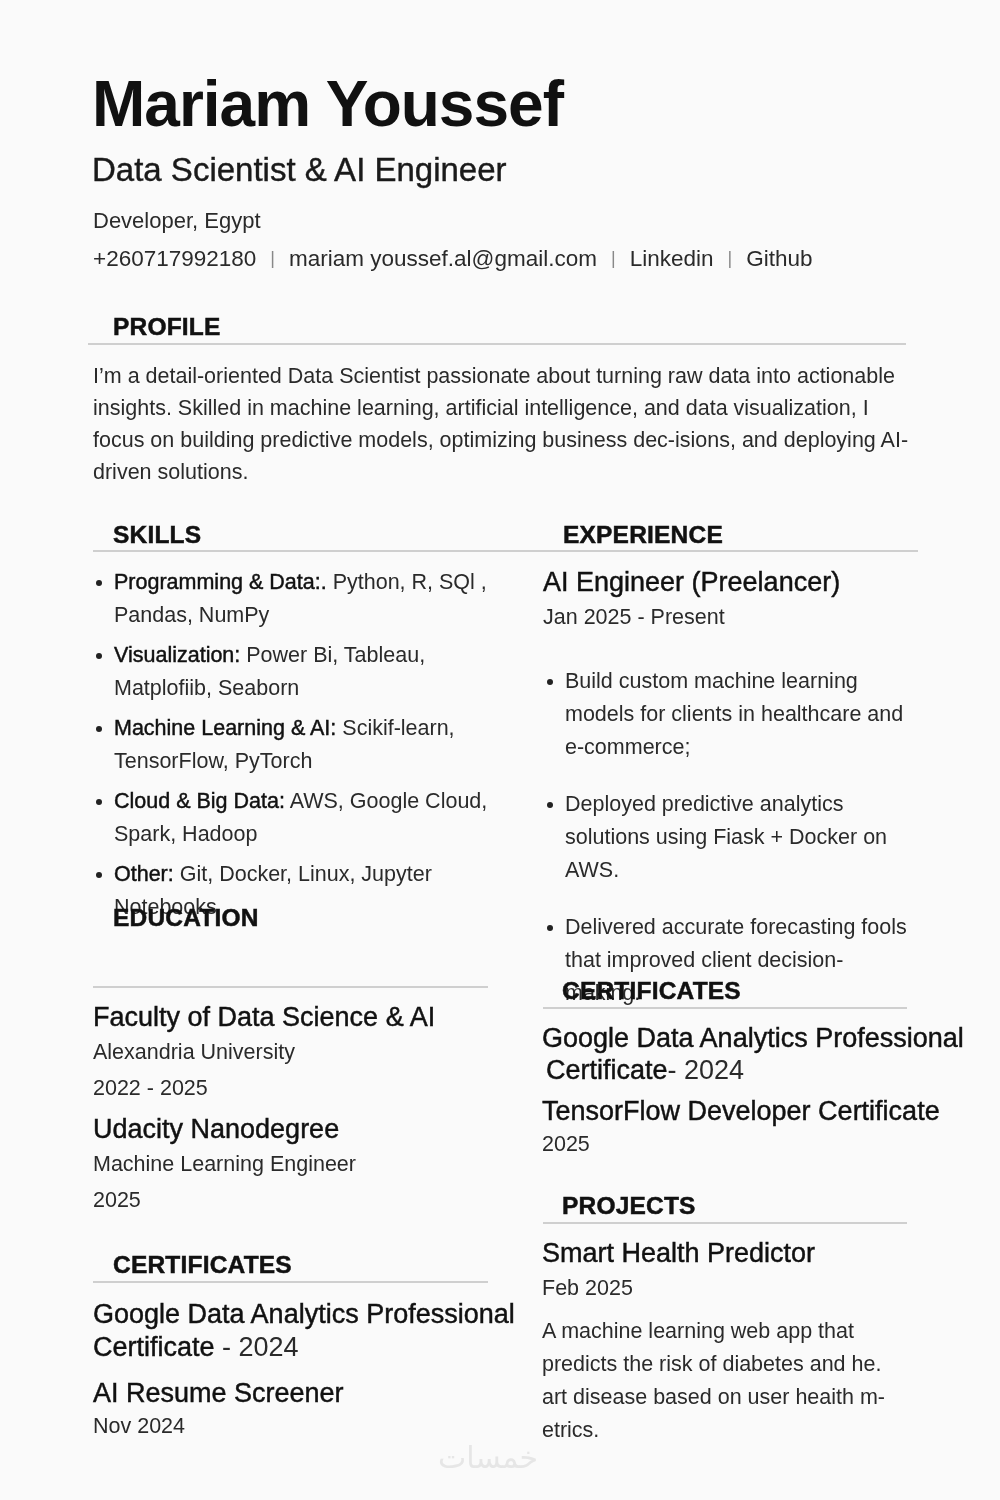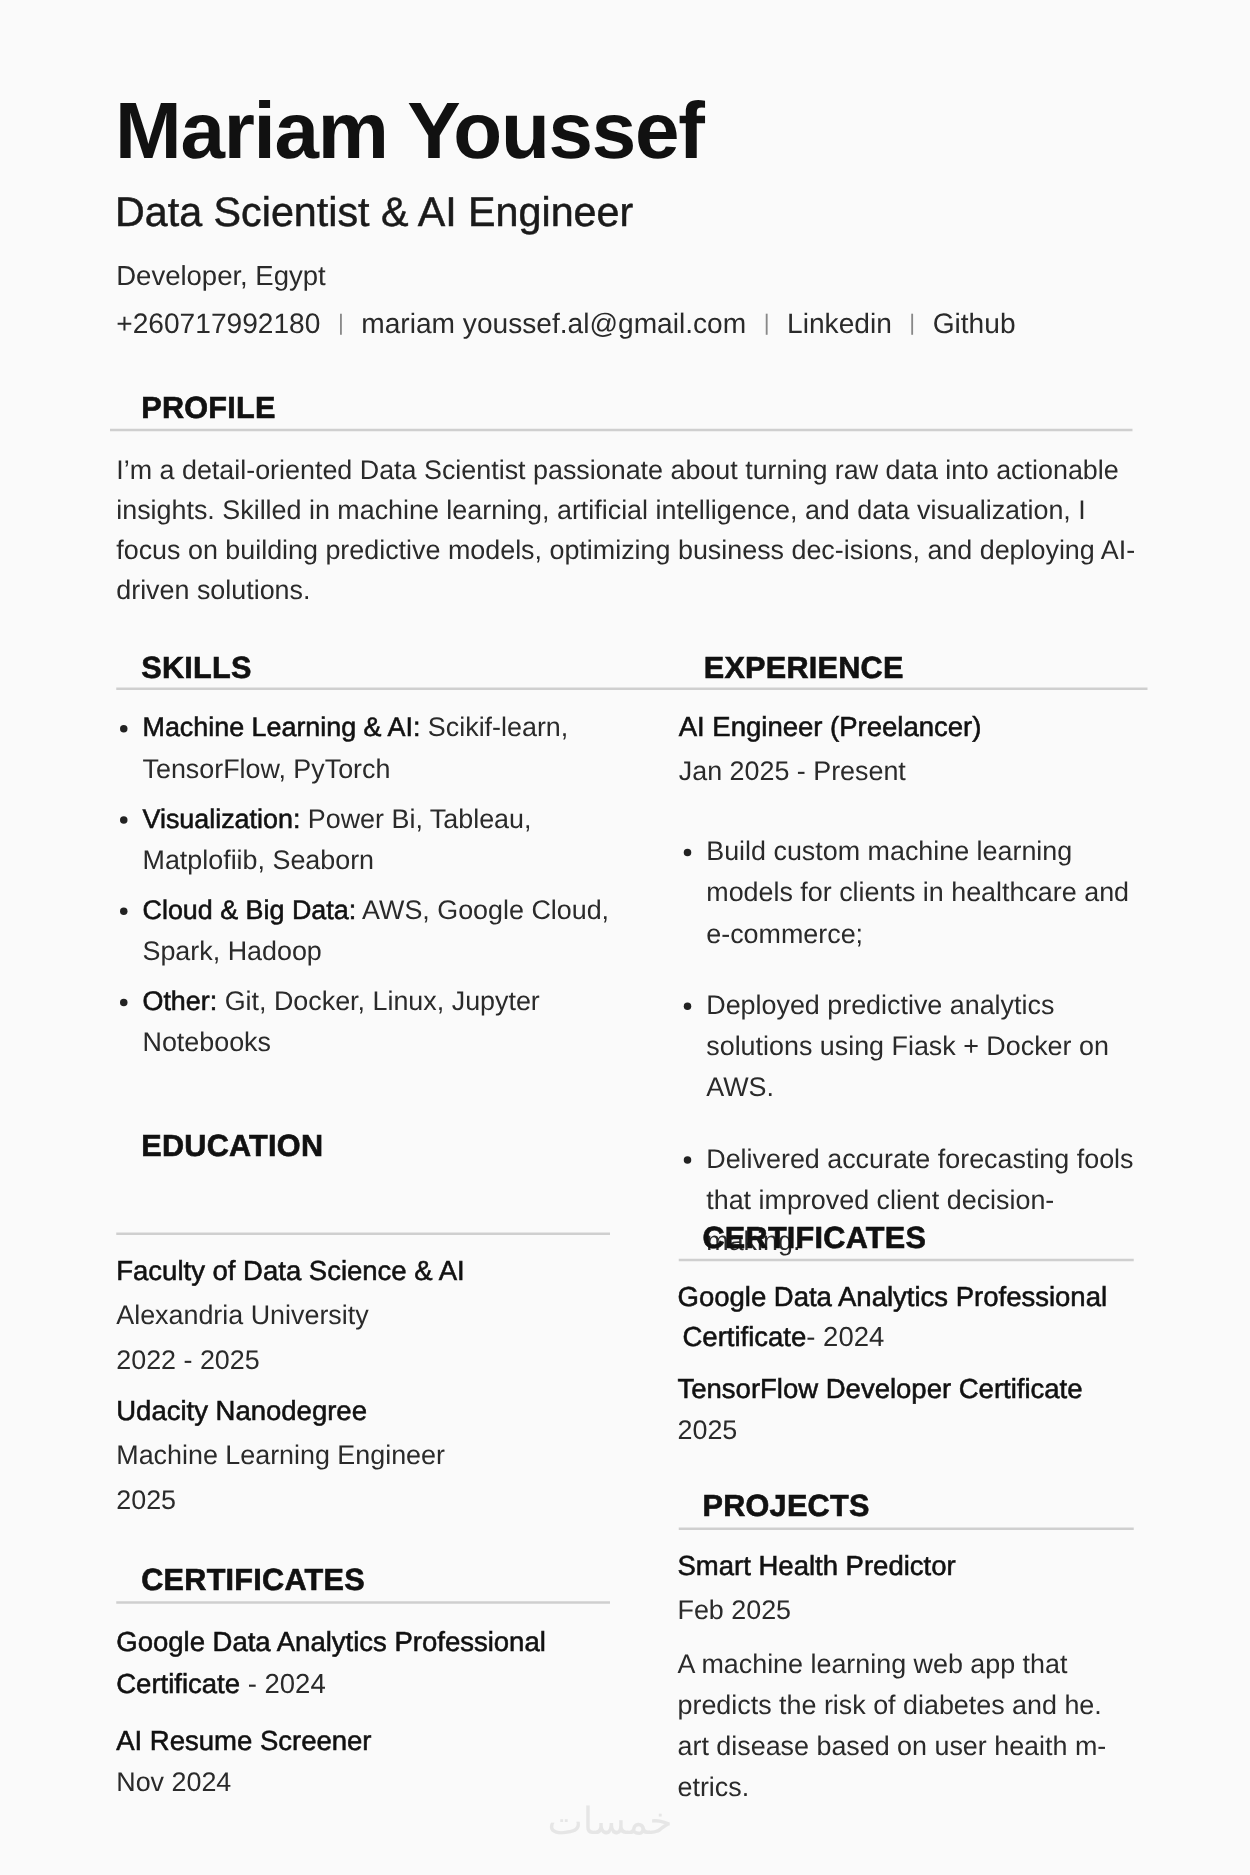--- a/index.html
+++ b/index.html
@@ -20,21 +20,21 @@
   ul.bullets { list-style: none; position: absolute; }
   ul.bullets li { position: relative; padding-left: 21px; font-size: 21.5px; line-height: 33px; color: #2a2a2a; }
   ul.bullets li::before { content: ""; position: absolute; left: 3px; top: 14px; width: 6px; height: 6px; background: #222; border-radius: 50%; }
   ul.bullets li b { font-weight: 400; color: #111; -webkit-text-stroke: 0.45px #111; }
 
   .skills { left: 93px; top: 566px; width: 400px; }
   .skills li { margin-bottom: 7px; }
   .exp-list { left: 544px; top: 641px; width: 370px; }
   .exp-list li { line-height: 32px; margin-bottom: 8px; margin-top: 24px; }
 
-  .item-title { position: absolute; font-size: 22px; line-height: 28px; color: #111; -webkit-text-stroke: 0.45px #111; }
+  .item-title { position: absolute; font-size: 27px; line-height: 28px; color: #111; -webkit-text-stroke: 0.45px #111; }
   .item-sub { position: absolute; font-size: 21.5px; line-height: 28px; color: #2a2a2a; }
   .item-title .plain { -webkit-text-stroke: 0; color: #2a2a2a; }
 
   .proj-desc { position: absolute; left: 542px; top: 1315px; width: 370px; font-size: 21.5px; line-height: 33px; color: #2a2a2a; }
 
   .watermark { position: absolute; left: 438px; top: 1440px; font-size: 30px; color: #e6e6e6; font-family: "DejaVu Sans", sans-serif; letter-spacing: 2px; }
 </style>
 </head>
 <body>
 
@@ -47,22 +47,23 @@
 
 <div class="section-h" style="left:93px; top:312px;">PROFILE</div>
 <div class="rule" style="left:88px; top:343px; width:818px;"></div>
 <div class="profile-text">I’m a detail-oriented Data Scientist passionate about turning raw data into actionable insights. Skilled in machine learning, artificial intelligence, and data visualization, I focus on building predictive models, optimizing business dec-isions, and deploying AI-driven solutions.</div>
 
 <div class="section-h" style="left:93px; top:520px;">SKILLS</div>
 <div class="section-h" style="left:543px; top:520px;">EXPERIENCE</div>
 <div class="rule" style="left:93px; top:550px; width:825px;"></div>
 
 <ul class="bullets skills">
+  <li><b>Programming &amp; Data:.</b><span> Python, R, SQl , Pandas, NumPy</span></li>
+  <li><b>Visualization:</b><span> Power Bi, Tableau, Matplofiib, Seaborn</span></li>
   <li><b>Machine Learning &amp; AI:</b><span> Scikif-learn, TensorFlow, PyTorch</span></li>
-  <li><b>Visualization:</b><span> Power Bi, Tableau, Matplofiib, Seaborn</span></li>
   <li><b>Cloud &amp; Big Data:</b><span> AWS, Google Cloud, Spark, Hadoop</span></li>
   <li><b>Other:</b><span> Git, Docker, Linux, Jupyter Notebooks</span></li>
 </ul>
 
 <div class="item-title" style="left:543px; top:568px;">AI Engineer (Preelancer)</div>
 <div class="item-sub" style="left:543px; top:603px;">Jan 2025 - Present</div>
 <ul class="bullets exp-list">
   <li>Build custom machine learning models for clients in healthcare and e-commerce;</li>
   <li>Deployed predictive analytics solutions using Fiask + Docker on AWS.</li>
   <li>Delivered accurate forecasting fools that improved client decision-making.</li>

